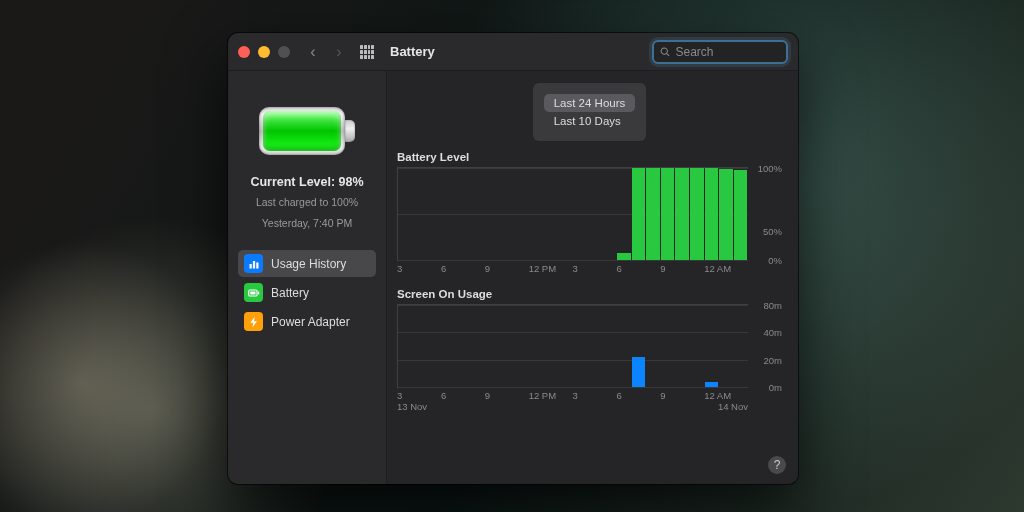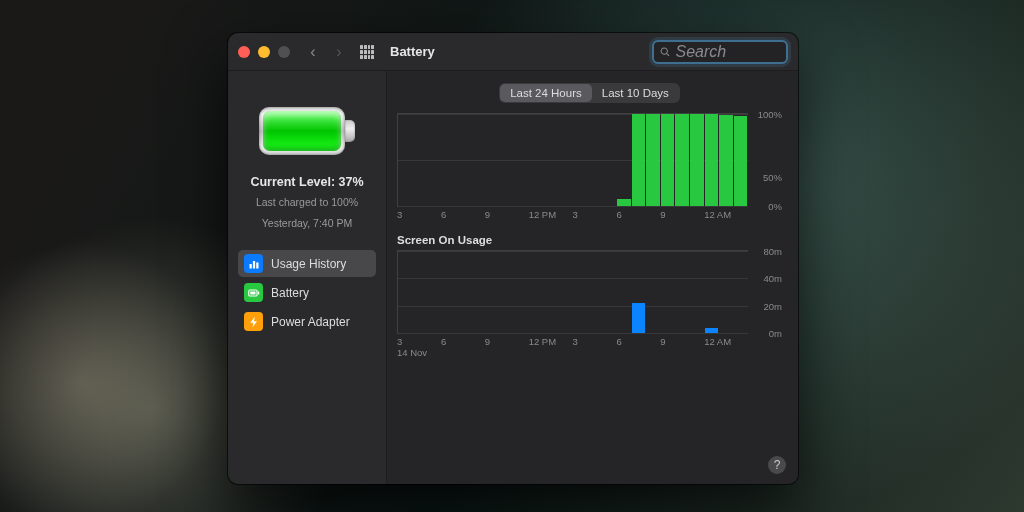--- a/index.html
+++ b/index.html
@@ -46,21 +46,21 @@
     border: 2px solid #3e6f91;
     background: #232325;
     border-radius: 6px;
     height: 24px; width: 136px;
     padding: 0 6px; gap: 5px;
     box-shadow: 0 0 0 3px rgba(62,111,145,0.25);
   }
   .search svg { width: 12px; height: 12px; fill: #8a8a8e; }
   .search input {
     background: transparent; border: none; outline: none;
-    color: #86efac; font-size: 16px; width: 100%; font-style: italic;
+    color: #86efac; font-size: 12px; width: 100%;
   }
   .search input::placeholder { color: #8a8a8e; }
   .body { flex: 1; display: flex; }
   .sidebar {
     width: 158px;
     padding: 12px 10px;
     display: flex; flex-direction: column; align-items: center;
     gap: 6px;
     border-right: 0px solid transparent;
   }
@@ -105,21 +105,21 @@
   .content {
     flex: 1; padding: 12px 16px 10px 10px;
     background: #252527;
     border-left: 1px solid #1d1d1f;
     border-radius: 0 0 10px 0;
     position: relative;
   }
   .seg {
     display: flex; justify-content: center; margin-bottom: 10px;
   }
-  .segwrap { display: flex; background: #3a3a3c; border-radius: 6px; padding: 1px; }
+  .segwrap { display: flex; background: #3a3a3c; border-radius: 6px; padding: 11px; flex-direction: column; }
   .segbtn {
     font-size: 11.5px; padding: 3px 10px;
     color: #ddd; border-radius: 5px; cursor: default;
   }
   .segbtn.active { background: #5a5a5e; }
   .section-title { font-size: 11.5px; font-weight: 600; color: #ddd; margin: 6px 0 4px 0; }
   .chart {
     position: relative; height: 94px;
     display: flex;
   }
@@ -187,21 +187,21 @@
   </div>
 
   <div class="body">
     <div class="sidebar">
       <div class="battery-img">
         <div class="battery-body">
             <div class="battery-fill"></div>
           </div>
         <div class="battery-cap"></div>
       </div>
-      <div class="level">Current Level: 37%</div>
+      <div class="level">Current Level: 98%</div>
       <div class="sub">Last charged to 100%</div>
       <div class="sub">Yesterday, 7:40 PM</div>
 
       <div class="menu">
           <div class="menuitem sel">
             <div class="micon" style="background:#0a7aff">
               <svg viewBox="0 0 16 16">
                 <rect x="2" y="8" width="3" height="6"></rect>
                 <rect x="6.5" y="4" width="3" height="10"></rect>
                 <rect x="11" y="6" width="3" height="8"></rect>
@@ -231,20 +231,21 @@
     </div>
 
     <div class="content">
       <div class="seg">
         <div class="segwrap">
             <div class="segbtn active">Last 24 Hours</div>
             <div class="segbtn">Last 10 Days</div>
           </div>
       </div>
 
+      <div class="section-title">Battery Level</div>
       <div class="chart">
         <div class="plot" id="plot0">
             <div class="gridline" style="top: 100%;"></div>
             <div class="ylab" style="top: 100%;">0%</div>
             <div class="gridline" style="top: 50%;"></div>
             <div class="ylab" style="top: 50%; margin-top: 17px;">50%</div>
             <div class="gridline" style="top: 0%;"></div>
             <div class="ylab" style="top: 0%; text-align: right;">100%</div>
             <div class="bars">
               <div class="bar" style="height: 0px;"></div>
@@ -330,19 +331,20 @@
           <span>3</span>
           <span>6</span>
           <span>9</span>
           <span>12 PM</span>
           <span>3</span>
           <span>6</span>
           <span>9</span>
           <span>12 AM</span>
         </div>
       <div class="datelabels" id="datelabels1">
+          <span class="left">13 Nov</span>
           <span class="right">14 Nov</span>
         </div>
 
       <div class="help">?</div>
     </div>
   </div>
 </div>
 
 </body></html>

